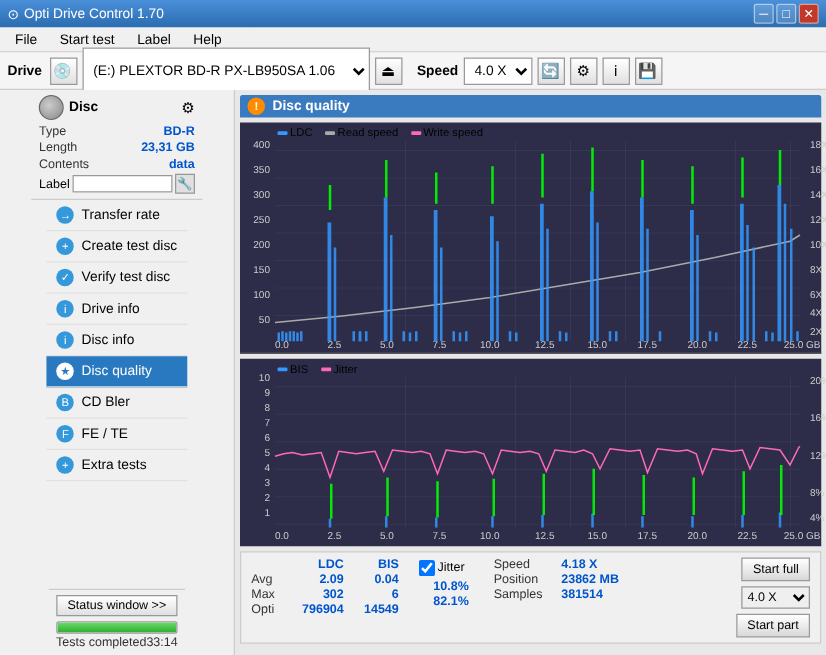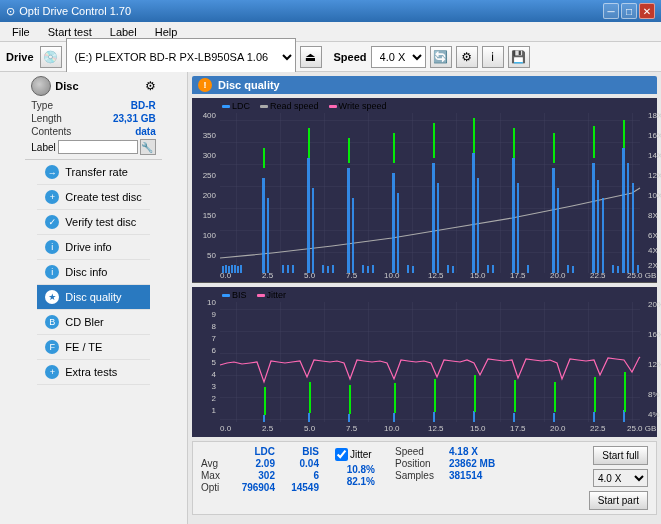--- a/index.html
+++ b/index.html
@@ -413,20 +413,30 @@
       <div class="nav-item">
         <div class="nav-icon blue">F</div>
         <span>FE / TE</span>
       </div>
       <div class="nav-item">
         <div class="nav-icon blue">+</div>
         <span>Extra tests</span>
       </div>
     </div>
 
+    <div class="status-bar">
+      <button class="status-window-btn">Status window &gt;&gt;</button>
+      <div class="status-progress-bar">
+        <div class="status-progress-fill" style="width:100%"></div>
+      </div>
+      <div style="display:flex;justify-content:space-between;">
+        <span class="status-text">Tests completed</span>
+        <span class="status-text">33:14</span>
+      </div>
+    </div>
   </div>
 
   <div class="content">
     <div class="disc-quality-panel">
 
       <div class="dq-header">
         <div class="dq-icon">!</div>
         <span>Disc quality</span>
       </div>
 

